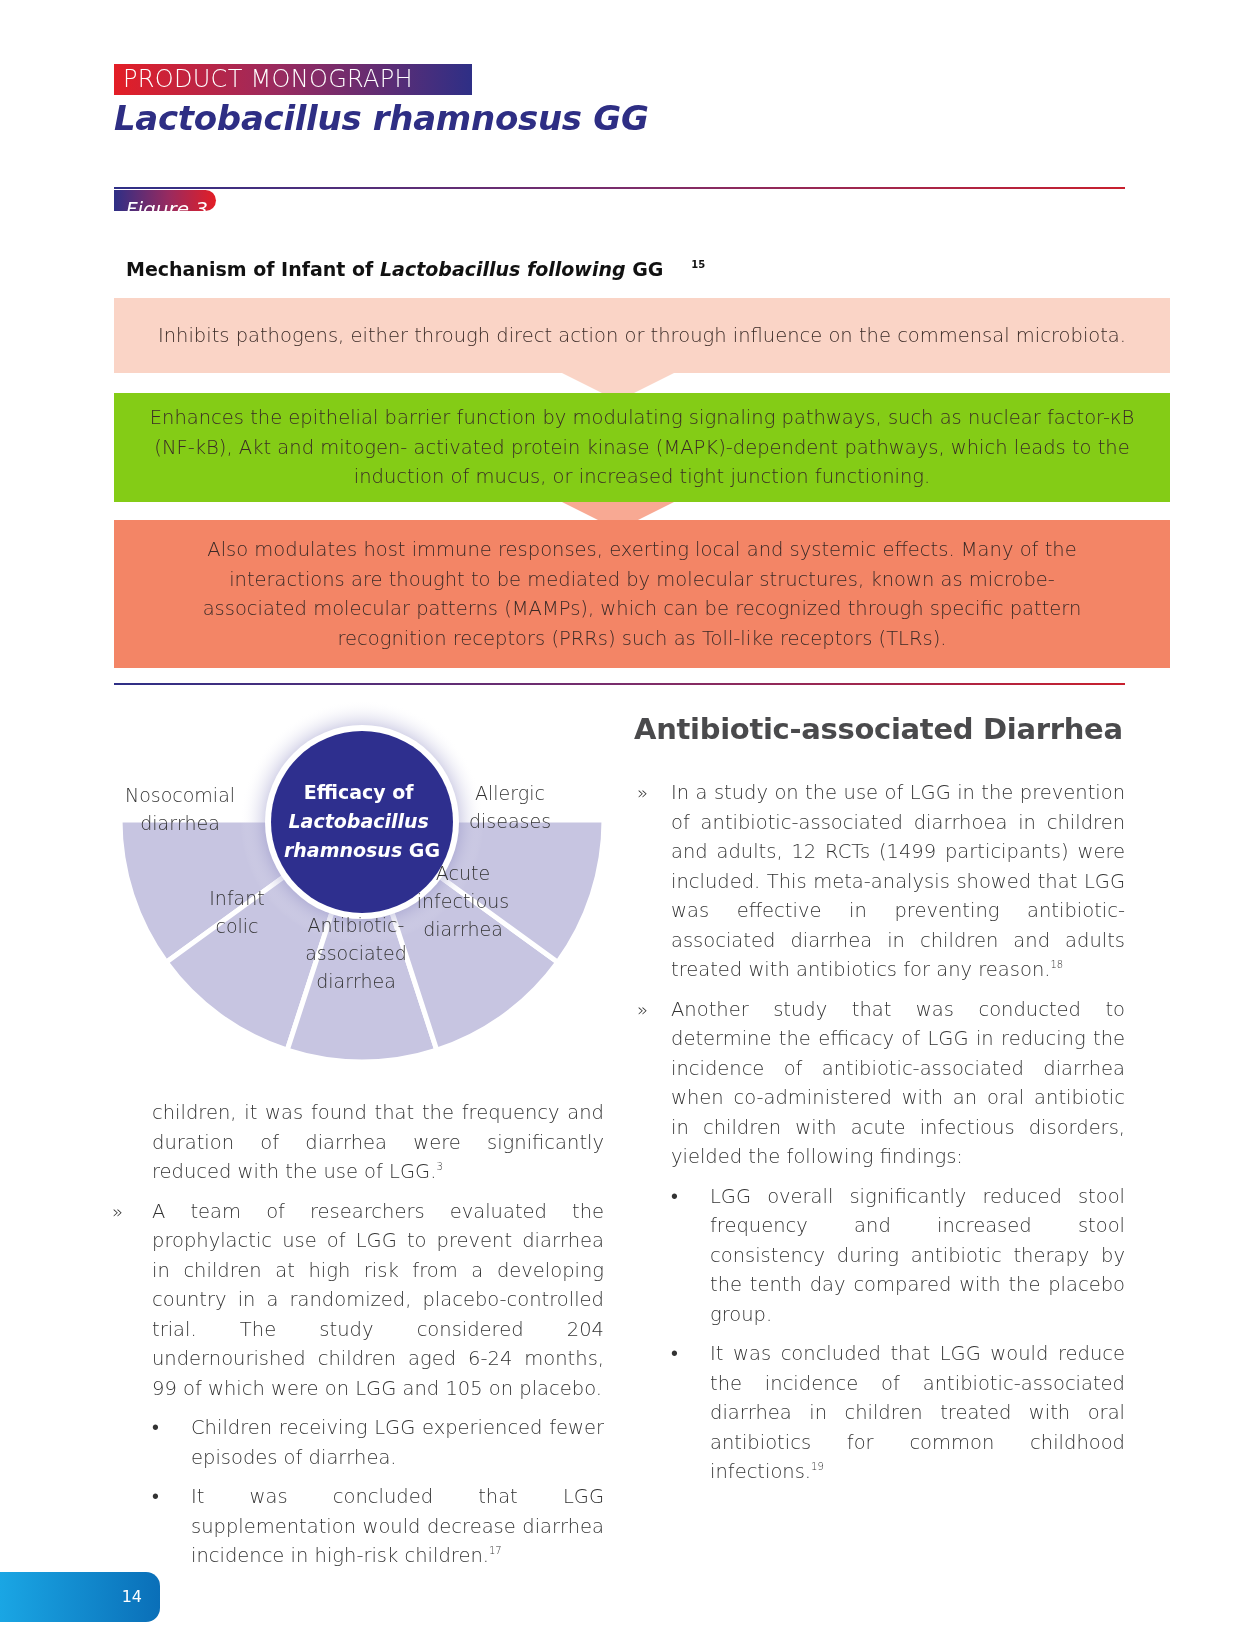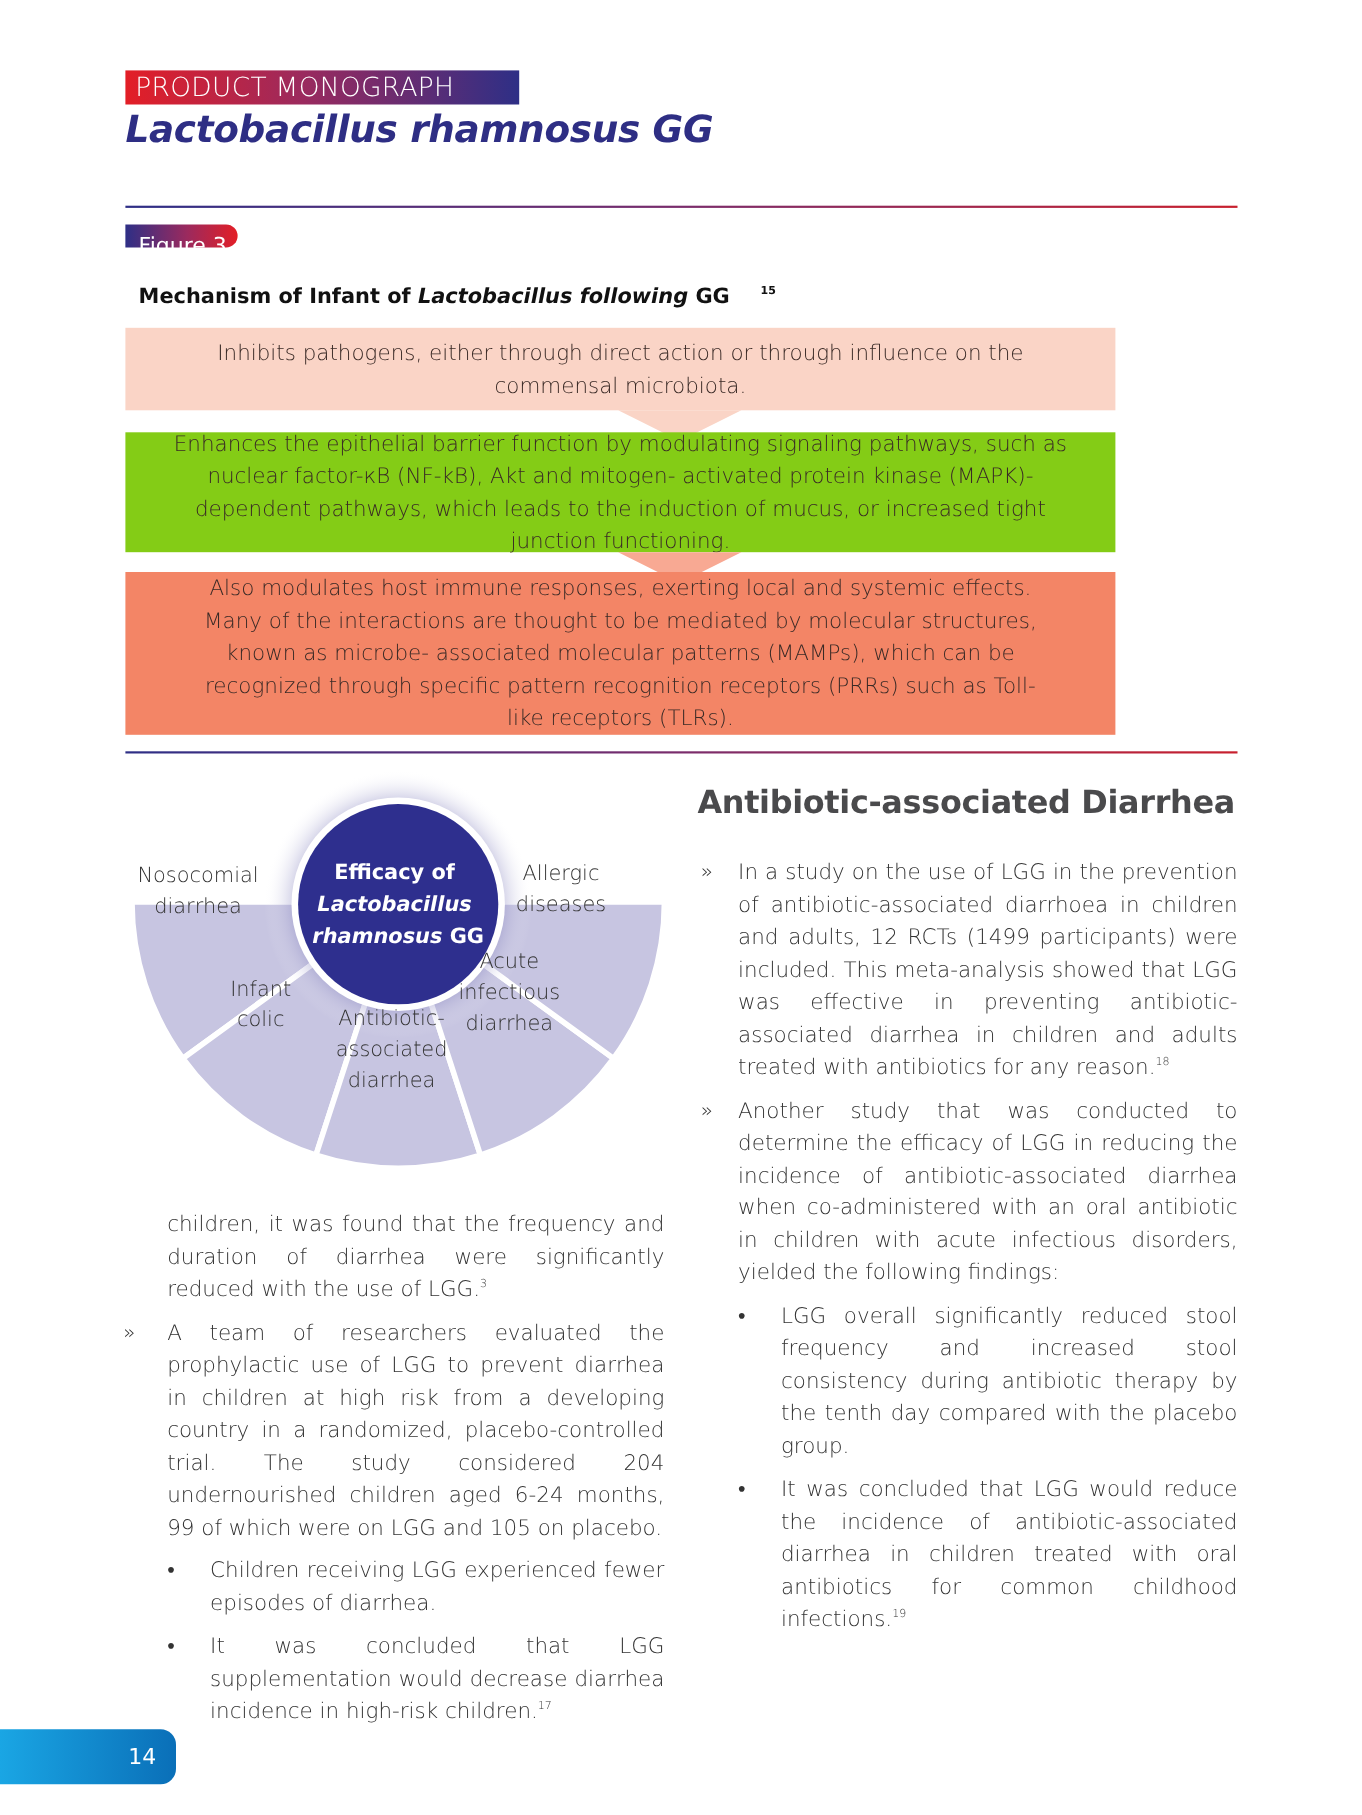--- a/index.html
+++ b/index.html
@@ -13,32 +13,32 @@
   .brand-band span { display:block; color:#fff; font-size:24px; line-height:31px;
     padding-left:9px; letter-spacing:0.3px; font-family:"DejaVu Sans", sans-serif; font-weight:300; }
   .doc-title { left:114px; top:98px; font-size:34px; font-weight:bold; font-style:italic;
     color:#2e2e84; font-family:"DejaVu Sans", sans-serif; letter-spacing:-0.3px; white-space:nowrap; }
 
   
   .rule { left:114px; width:1011px; height:2px;
     background:linear-gradient(90deg,#2e2f86 0%,#7a2d6c 50%,#c8202e 100%); }
 
   
-  .fig-badge { left:114px; top:204px; width:102px; height:21px;
+  .fig-badge { left:114px; top:190px; width:102px; height:21px;
     border-radius:0 14px 14px 0;
-    background:linear-gradient(90deg,#2e2f86 0%,#9b2a5e 55%,#e31e26 100%); }
+    background:linear-gradient(90deg,#2e2f86 0%,#9b2a5e 55%,#e31e26 100%);font-style:italic; }
   .fig-badge span { display:block; color:#fff; font-size:20px; line-height:39px; padding-left:12px;
     font-family:"DejaVu Sans", sans-serif; }
   .fig-heading { left:126px; top:258px; font-size:19px; font-weight:bold; color:#111;
     font-family:"DejaVu Sans", sans-serif; white-space:nowrap; }
   .fig-heading i { font-weight:bold; }
   .fig-heading sup { font-size:10px; vertical-align:8px;margin-left:28px; }
 
   
-  .mech-box { left:114px; width:900px; display:flex; align-items:center; justify-content:center;
+  .mech-box { left:114px; width:1056px; display:flex; align-items:center; justify-content:center;
     text-align:center; color:#3a2a26; font-size:19.5px; line-height:29.5px; box-sizing:border-box;
     padding:0 30px; font-family:"DejaVu Sans", sans-serif; font-weight:300; }
   .box1 { top:298px; height:75px; background:#fad4c6; }
   .box2 { top:393px; height:109px; background:#84cc16; }
   .box3 { top:520px; height:148px; background:#f38566; }
   .arrow { width:0; height:0; border-left:56px solid transparent; border-right:56px solid transparent; }
   .arrow1 { left:562px; top:373px; border-top:28px solid #fad4c6; }
   .arrow2 { left:562px; top:502px; border-top:28px solid #f8a993; }
 
   
@@ -56,21 +56,21 @@
   .col-right .guill { left:-34px; }
   .sub { padding-left:39px; position:relative; }
   .sub .dot { position:absolute; left:0; top:0; }
   .section-title { left:634px; top:712px; font-size:29px; font-weight:bold; color:#4a4a4c;
     font-family:"DejaVu Sans", sans-serif; white-space:nowrap; letter-spacing:-0.3px; }
 
   
   .page-badge { left:0; top:1572px; width:160px; height:50px; border-radius:0 14px 14px 0;
     background:linear-gradient(90deg,#1aa6e4 0%,#0a6fb8 100%); }
   .page-badge span { position:absolute; right:18px; top:0; line-height:50px; color:#fff;
-    font-size:20px; font-family:"DejaVu Sans", sans-serif;margin-left:43px; }
+    font-size:16px; font-family:"DejaVu Sans", sans-serif;margin-left:43px; }
 </style>
 </head>
 <body>
 
 <div class="abs brand-band">
   <span>PRODUCT MONOGRAPH</span>
 </div>
 <div class="abs doc-title">Lactobacillus rhamnosus GG</div>
 
 <div class="abs rule" style="top:187px;"></div>

